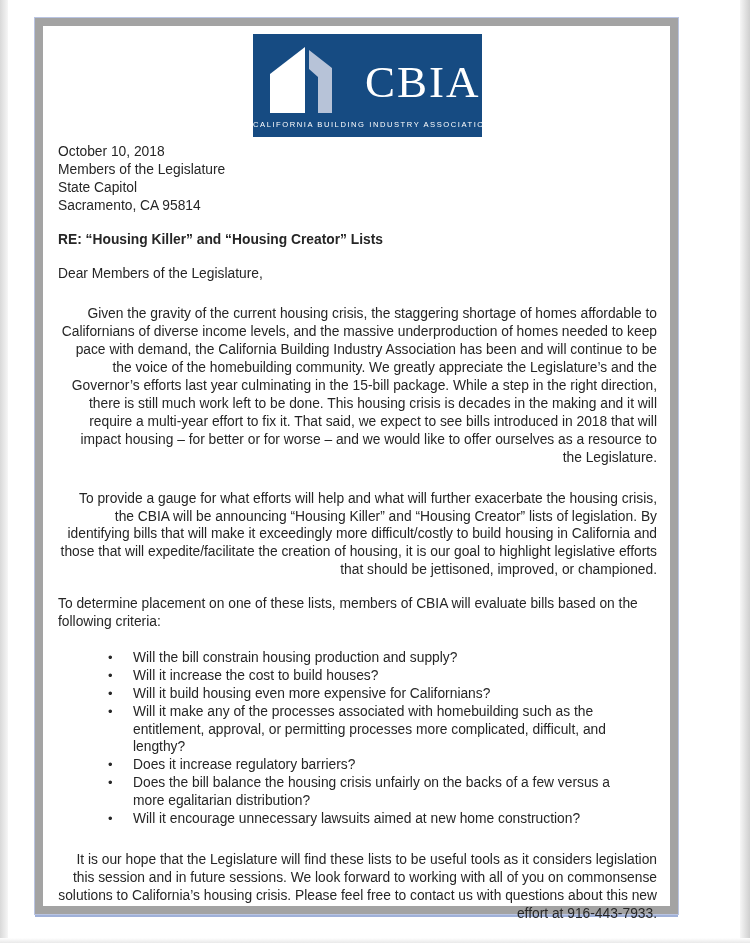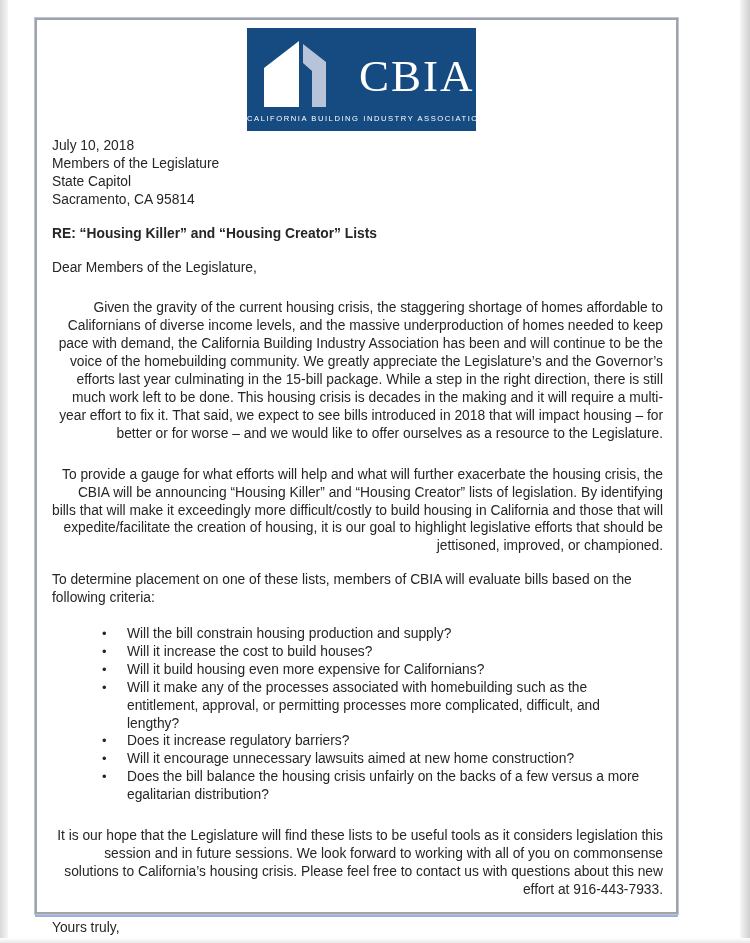--- a/index.html
+++ b/index.html
@@ -9,21 +9,21 @@
   }
   
   .edge{position:absolute;background:linear-gradient(to right,#d9d9d9,#f6f6f6);}
   .edge-left{left:0;top:0;width:8px;height:943px;}
   .edge-right{right:0;top:0;width:10px;height:943px;background:linear-gradient(to left,#cfcfcf,#f6f6f6);}
   .edge-bottom{left:0;bottom:0;width:750px;height:5px;background:linear-gradient(to top,#e9e9e9,#ffffff);}
 
   
   .frame{
     position:absolute;left:35px;top:18px;width:643px;height:896px;
-    box-sizing:border-box;border:2px solid #a3a3a3;background:#fff;
+    box-sizing:border-box;border:8px solid #a3a3a3;background:#fff;
     box-shadow:0 0 0 1px #b9c4e2, 0 3px 0 0 #9fb0d8;
   }
   .content{padding:0 13px 0 15px;}
 
   
   .logo{
     width:229px;height:103px;background:#164b82;margin:8px 0 0 195px;
     position:relative;display:flex;align-items:flex-start;
   }
   .logo-house{position:absolute;left:17px;top:13px;}
@@ -69,21 +69,21 @@
       <svg class="logo-house" width="88" height="66" viewBox="0 0 88 66" aria-hidden="true">
         <polygon points="0,66 0,27 35,0 35,66" fill="#ffffff"></polygon>
         <polygon points="39,3 62,21 62,66 48,66 48,30 39,22" fill="#b7c3d8"></polygon>
       </svg>
       <div class="logo-acronym">CBIA</div>
       <div class="logo-caption">CALIFORNIA BUILDING INDUSTRY ASSOCIATION</div>
     </div>
 
     <div class="letter">
 
-      <p class="block date">July 10, 2018</p>
+      <p class="block date">October 10, 2018</p>
 
       <div class="addr">
 
       <p class="block">Members of the Legislature</p>
           <p class="block">State Capitol</p>
           <p class="block">Sacramento, CA 95814</p>
         </div>
 
       <p class="block subject">RE: “Housing Killer” and “Housing Creator” Lists</p>
 
@@ -95,22 +95,22 @@
 
       <p class="block criteria-intro">To determine placement on one of these lists, members of CBIA will evaluate bills based on the following criteria:</p>
 
       <ul class="criteria">
 
       <li>Will the bill constrain housing production and supply?</li>
           <li>Will it increase the cost to build houses?</li>
           <li>Will it build housing even more expensive for Californians?</li>
           <li>Will it make any of the processes associated with homebuilding such as the entitlement, approval, or permitting processes more complicated, difficult, and lengthy?</li>
           <li>Does it increase regulatory barriers?</li>
+          <li>Does the bill balance the housing crisis unfairly on the backs of a few versus a more egalitarian distribution?</li>
           <li>Will it encourage unnecessary lawsuits aimed at new home construction?</li>
-          <li>Does the bill balance the housing crisis unfairly on the backs of a few versus a more egalitarian distribution?</li>
         </ul>
 
       <p class="block para">It is our hope that the Legislature will find these lists to be useful tools as it considers legislation this session and in future sessions.  We look forward to working with all of you on commonsense solutions to California’s housing crisis.  Please feel free to contact us with questions about this new effort at 916-443-7933.</p>
 
       <p class="block valediction">Yours truly,</p>
 
       <svg class="signature" width="160" height="46" viewBox="0 0 160 46" aria-hidden="true">
         <g fill="none" stroke="#8fa9d6" stroke-width="2.1" stroke-linecap="round">
           <path d="M22,9 C14,4 6,8 8,14 C10,19 16,17 14,21 C9,27 4,33 10,36 C14,38 19,35 22,32"></path>
           <path d="M27,37 a1.3,1.3 0 1 0 0.1,0"></path>

